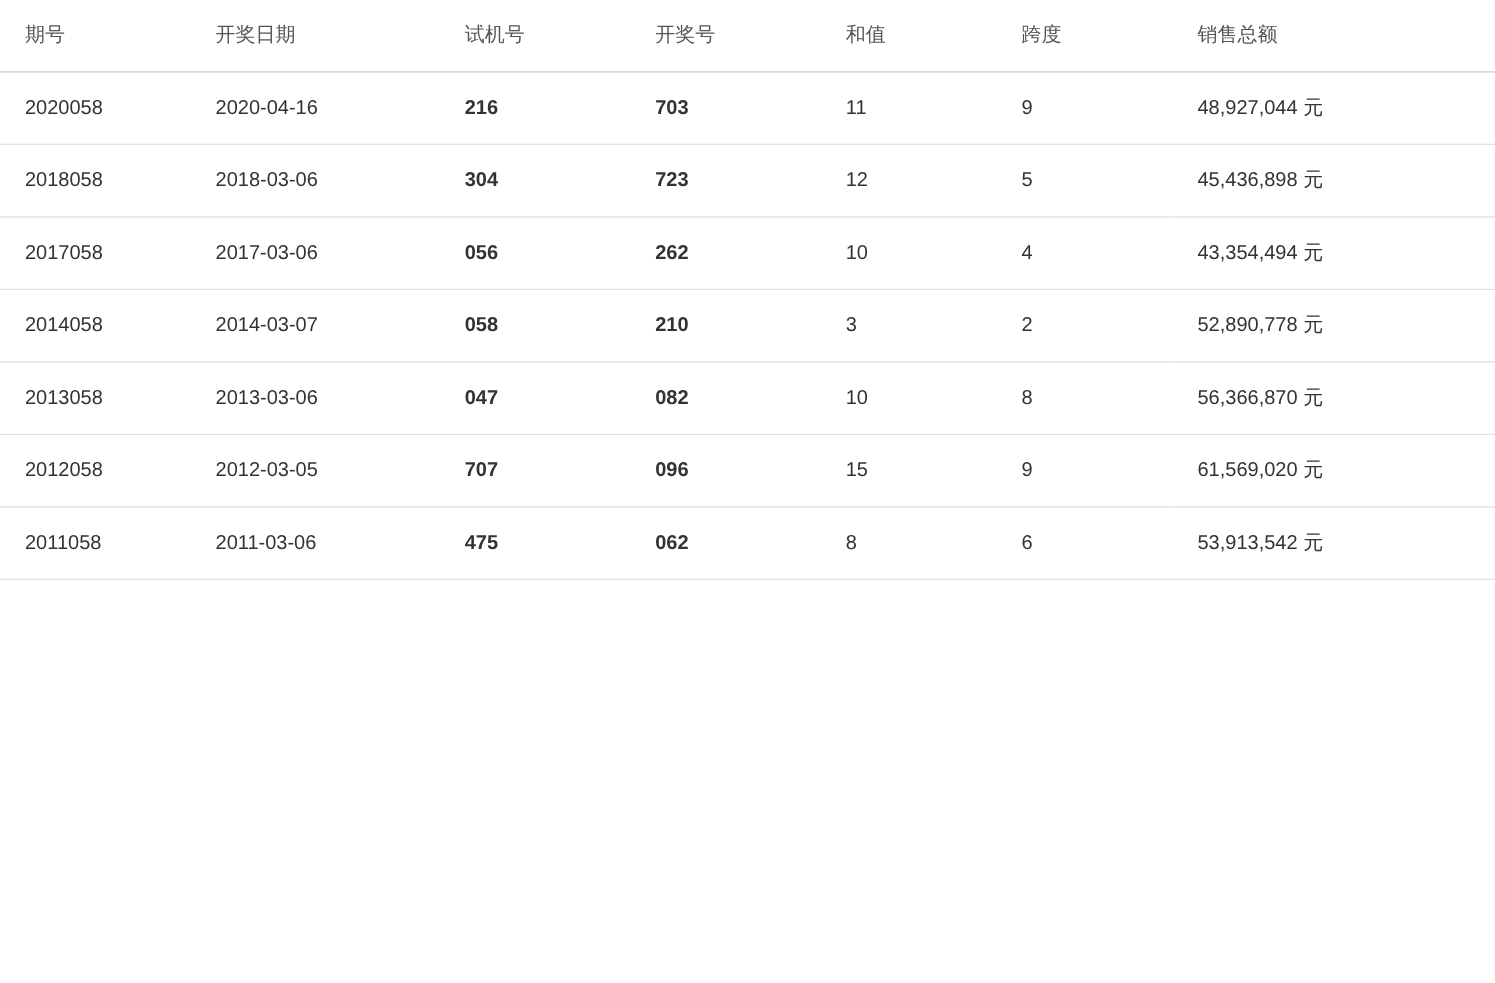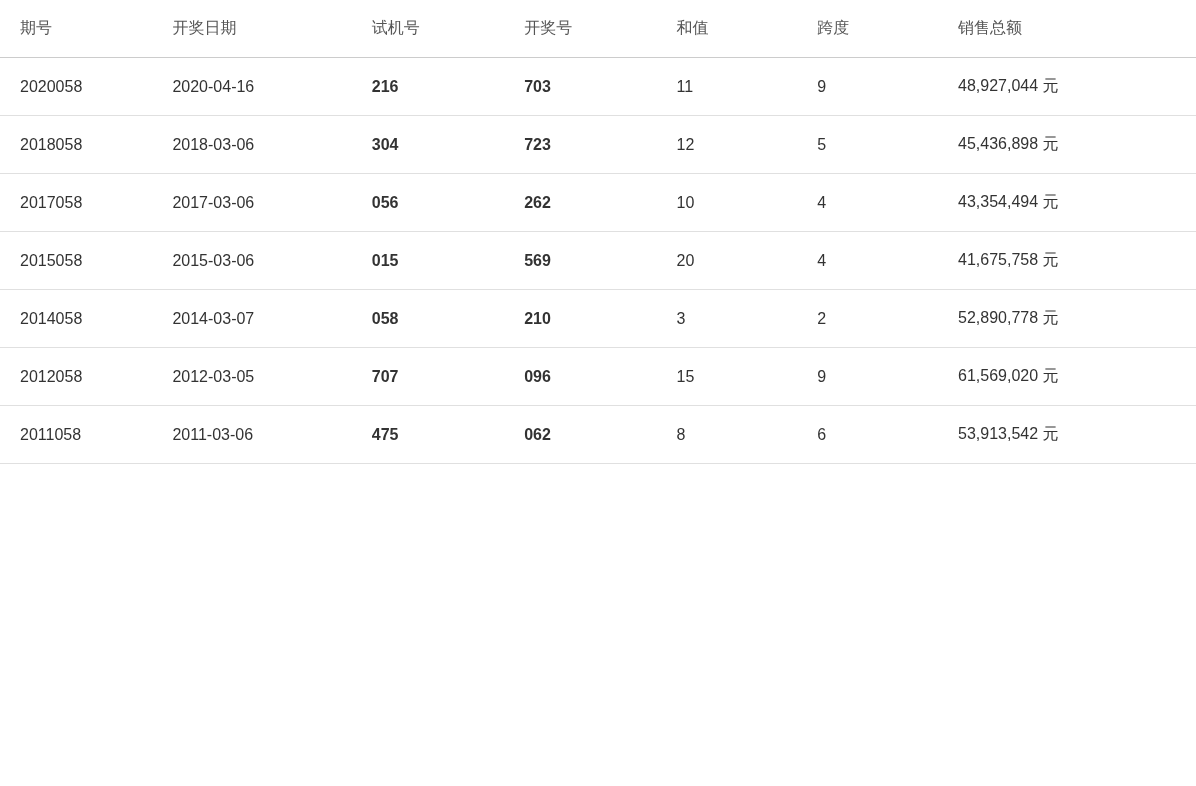--- a/index.html
+++ b/index.html
@@ -98,36 +98,36 @@
       <tr>
         <td>2017058</td>
         <td>2017-03-06</td>
         <td class="bold">056</td>
         <td class="bold">262</td>
         <td>10</td>
         <td>4</td>
         <td>43,354,494 元</td>
       </tr>
       <tr>
-        <td>2015058</td>
-        <td>2015-03-06</td>
-        <td class="bold">015</td>
-        <td class="bold">569</td>
-        <td>20</td>
-        <td>4</td>
-        <td>41,675,758 元</td>
-      </tr>
-      <tr>
         <td>2014058</td>
         <td>2014-03-07</td>
         <td class="bold">058</td>
         <td class="bold">210</td>
         <td>3</td>
         <td>2</td>
         <td>52,890,778 元</td>
+      </tr>
+      <tr>
+        <td>2013058</td>
+        <td>2013-03-06</td>
+        <td class="bold">047</td>
+        <td class="bold">082</td>
+        <td>10</td>
+        <td>8</td>
+        <td>56,366,870 元</td>
       </tr>
       <tr>
         <td>2012058</td>
         <td>2012-03-05</td>
         <td class="bold">707</td>
         <td class="bold">096</td>
         <td>15</td>
         <td>9</td>
         <td>61,569,020 元</td>
       </tr>

